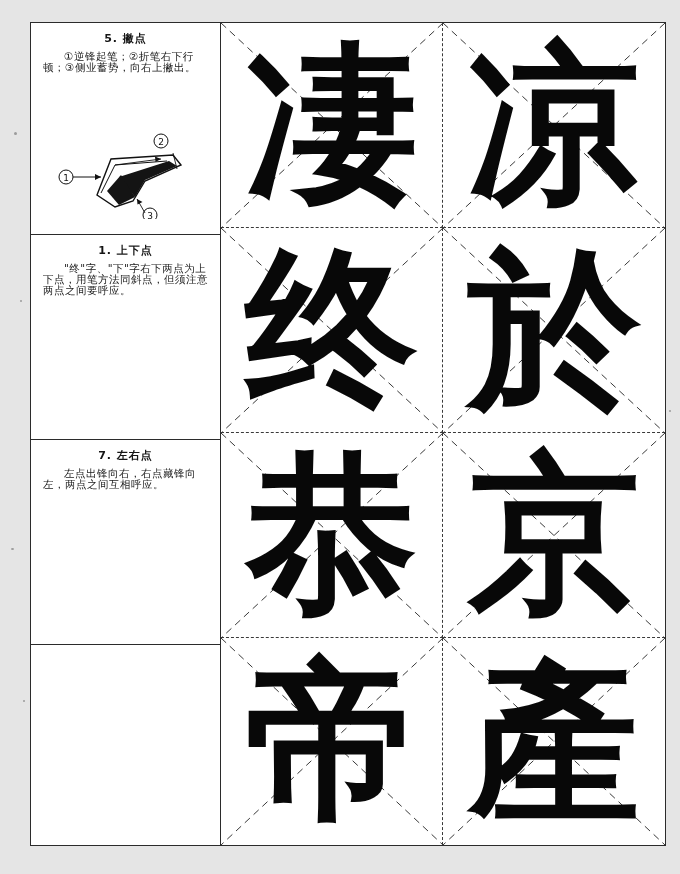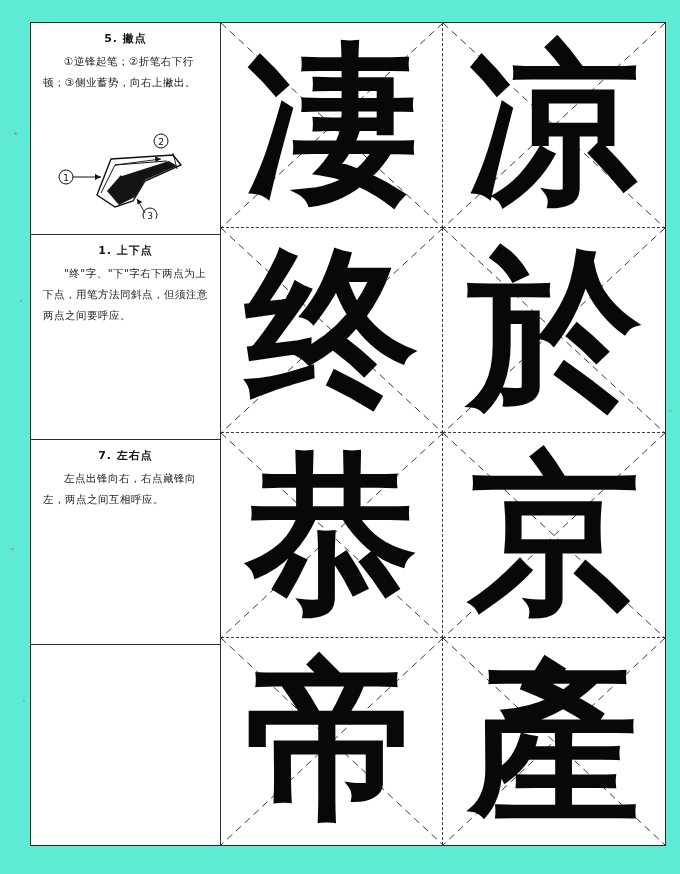--- a/index.html
+++ b/index.html
@@ -14,21 +14,21 @@
     position: relative;
     overflow: hidden;
   }
 
   #page {
     position: absolute;
     left: 0;
     top: 0;
     width: 680px;
     height: 874px;
-    background: #5eead4;
+    background: #e5e5e5;
   }
 
   
   .scan-frame {
     position: absolute;
     left: 30px;
     top: 22px;
     width: 636px;
     height: 824px;
     border: 1px solid #2b2b2b;
@@ -58,21 +58,21 @@
     text-align: center;
     font-size: 11px;
     font-weight: bold;
     color: #151515;
     letter-spacing: 1px;
     margin-bottom: 5px;
     font-family: "DejaVu Sans", sans-serif;
   }
   .lesson-body {
     font-size: 10.5px;
-    line-height: 21px;
+    line-height: 11px;
     color: #1a1a1a;
     text-indent: 21px;
     letter-spacing: 0.5px;
     font-family: "DejaVu Sans", sans-serif;
   }
 
   
   .stroke-diagram {
     position: absolute;
     left: 18px;

